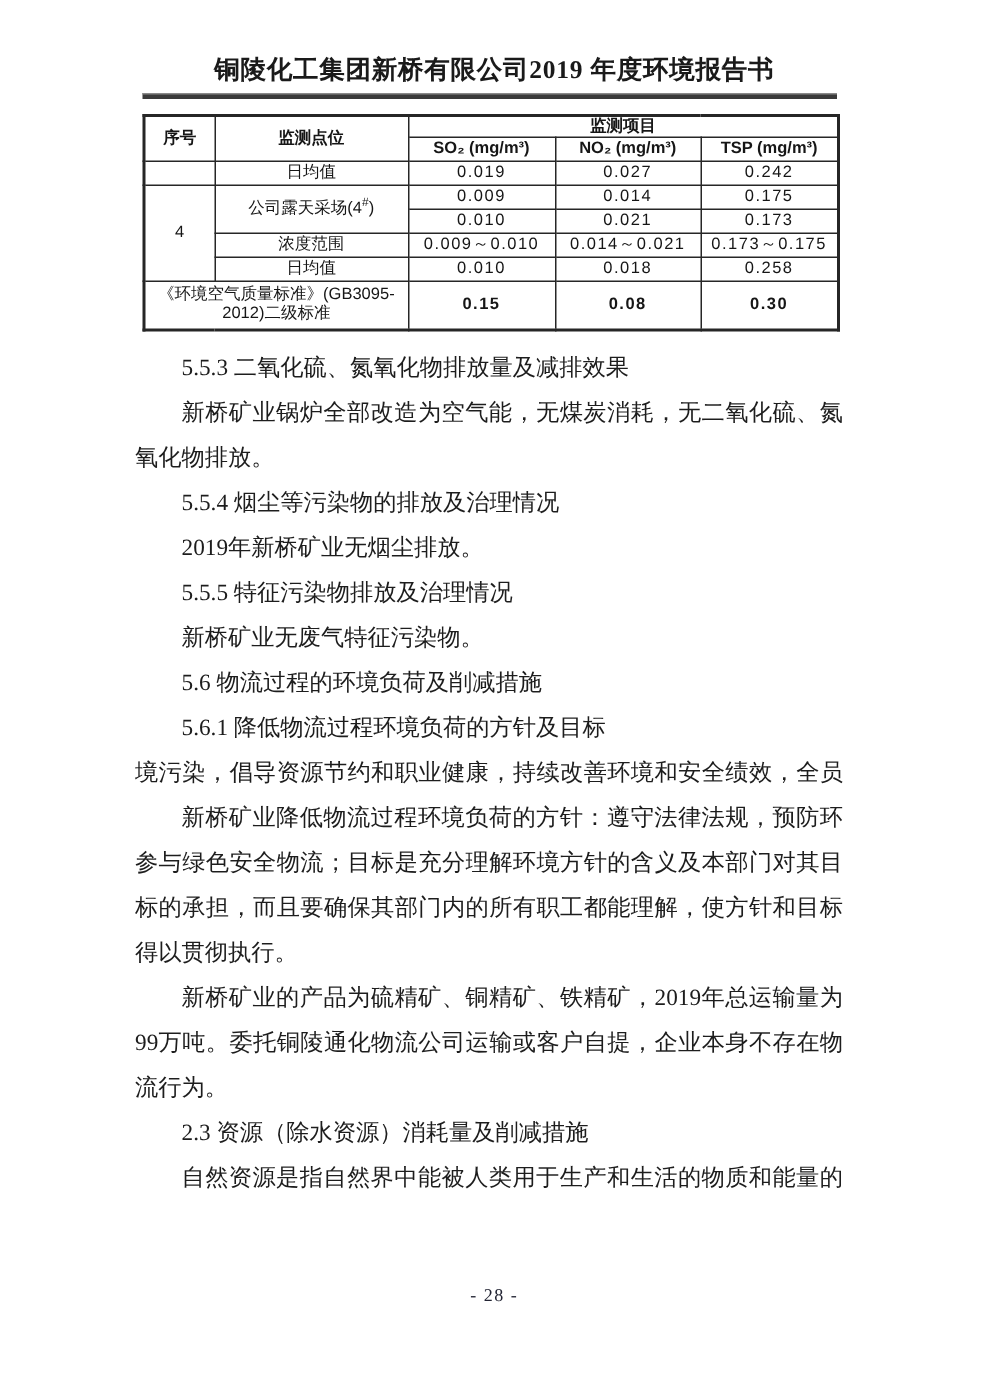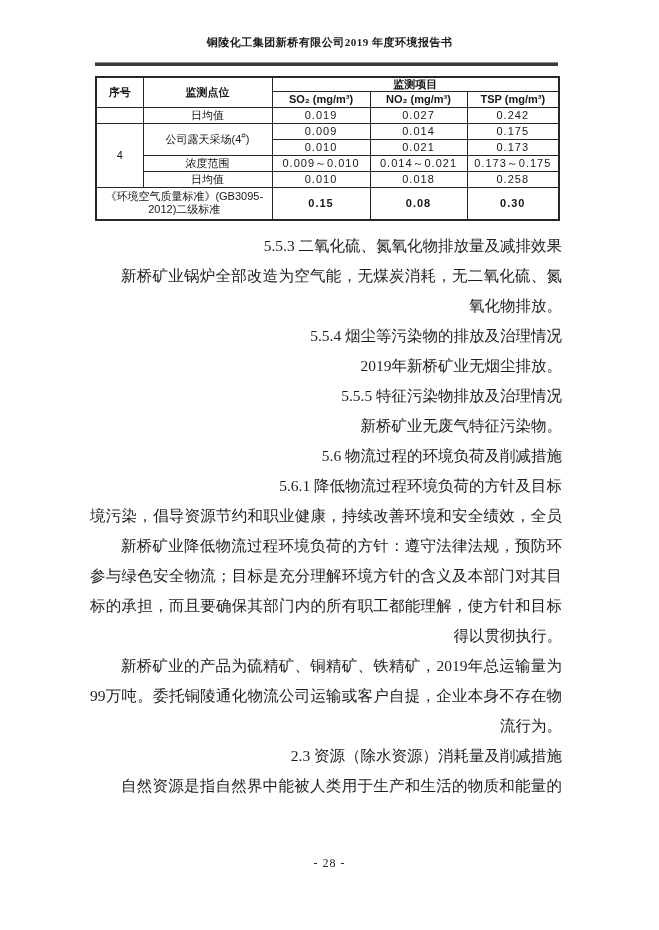--- a/index.html
+++ b/index.html
@@ -3,21 +3,21 @@
 <meta charset="utf-8">
 <style>
   html,body{margin:0;padding:0;background:#ffffff;}
   .page{
     position:relative;width:659px;height:930px;background:#ffffff;
     color:#1f1f1f;font-family:"Liberation Serif","DejaVu Serif",serif;
     overflow:hidden;
   }
   .doc-title{
     position:absolute;top:35px;left:0;width:100%;text-align:center;
-    font-size:11px;font-weight:bold;letter-spacing:.5px;color:#1a1a1a;
+    font-size:17px;font-weight:bold;letter-spacing:.5px;color:#1a1a1a;
   }
   .header-rule{
     position:absolute;top:62px;left:95px;width:463px;height:4px;
     background:#3a3a3a;border-top:1px solid #8a8a8a;box-sizing:border-box;
   }
   table.monitor{
     position:absolute;top:76px;left:95px;width:463px;
     border-collapse:collapse;table-layout:fixed;
     font-family:"Liberation Sans","DejaVu Sans",sans-serif;
     font-size:11px;color:#161616;border:2px solid #262626;
@@ -32,21 +32,21 @@
   tr.dr{height:16px;}
   tr.sr{height:32px;}
   .num{letter-spacing:1px;}
   .bold{font-weight:bold;}
   td.std-label{font-weight:normal;padding:1px 3px;line-height:14px;}
   sup{font-size:8px;line-height:0;}
   .body-text{
     position:absolute;top:231px;left:90px;width:472px;
     font-size:15.5px;line-height:30px;color:#1d1d1d;
   }
-  .bline{height:30px;overflow:hidden;text-align:right;}
+  .bline{height:30px;overflow:hidden;}
   .bline.indent{padding-left:31px;}
   .bline.fill{text-align:justify;text-align-last:justify;}
   .footer{
     position:absolute;top:856px;left:0;width:100%;text-align:center;
     font-size:12px;letter-spacing:1px;color:#222433;
   }
 </style>
 </head>
 <body>
 

